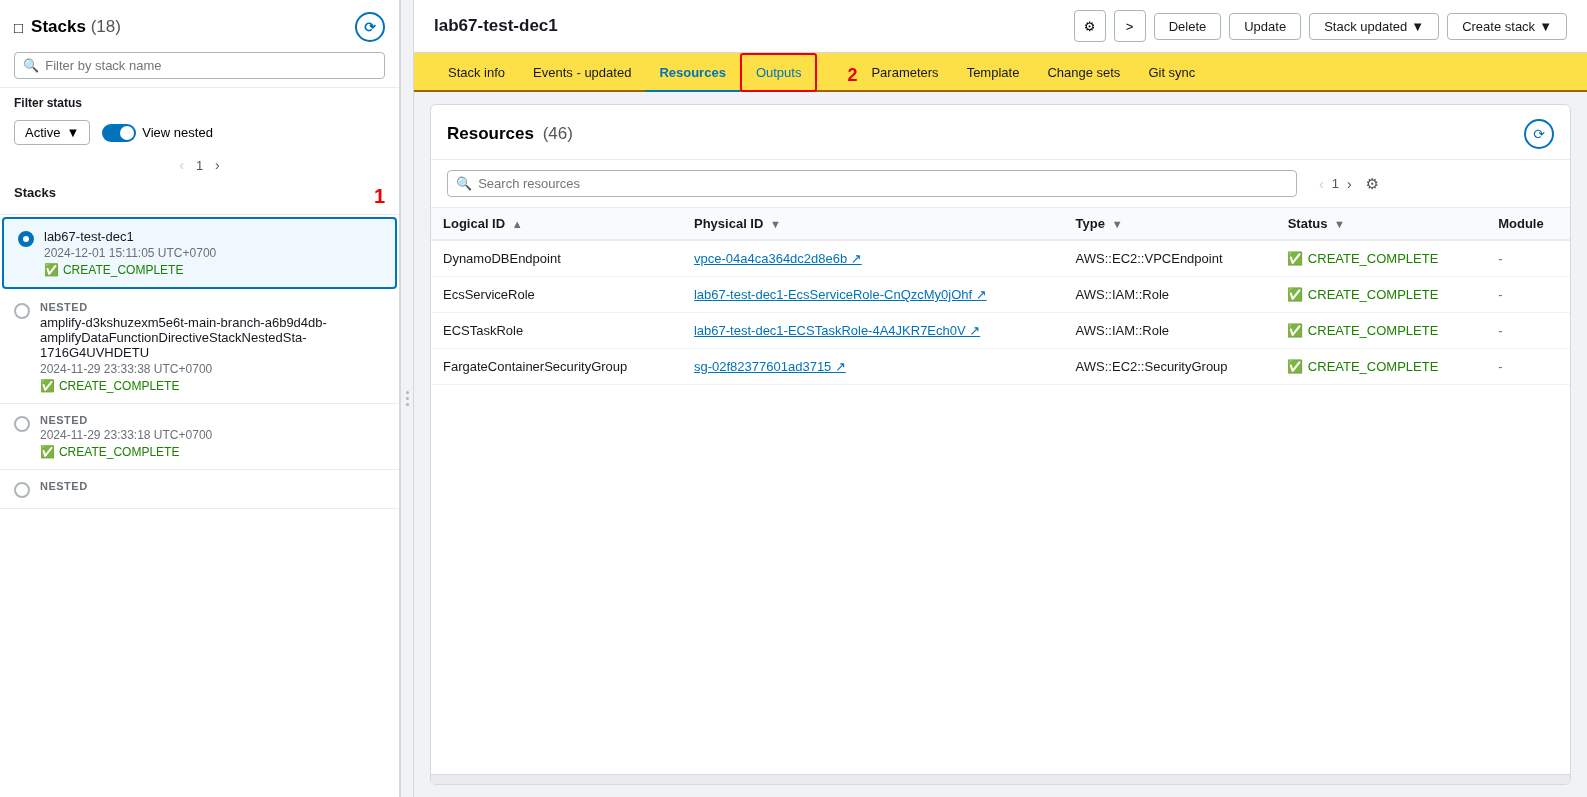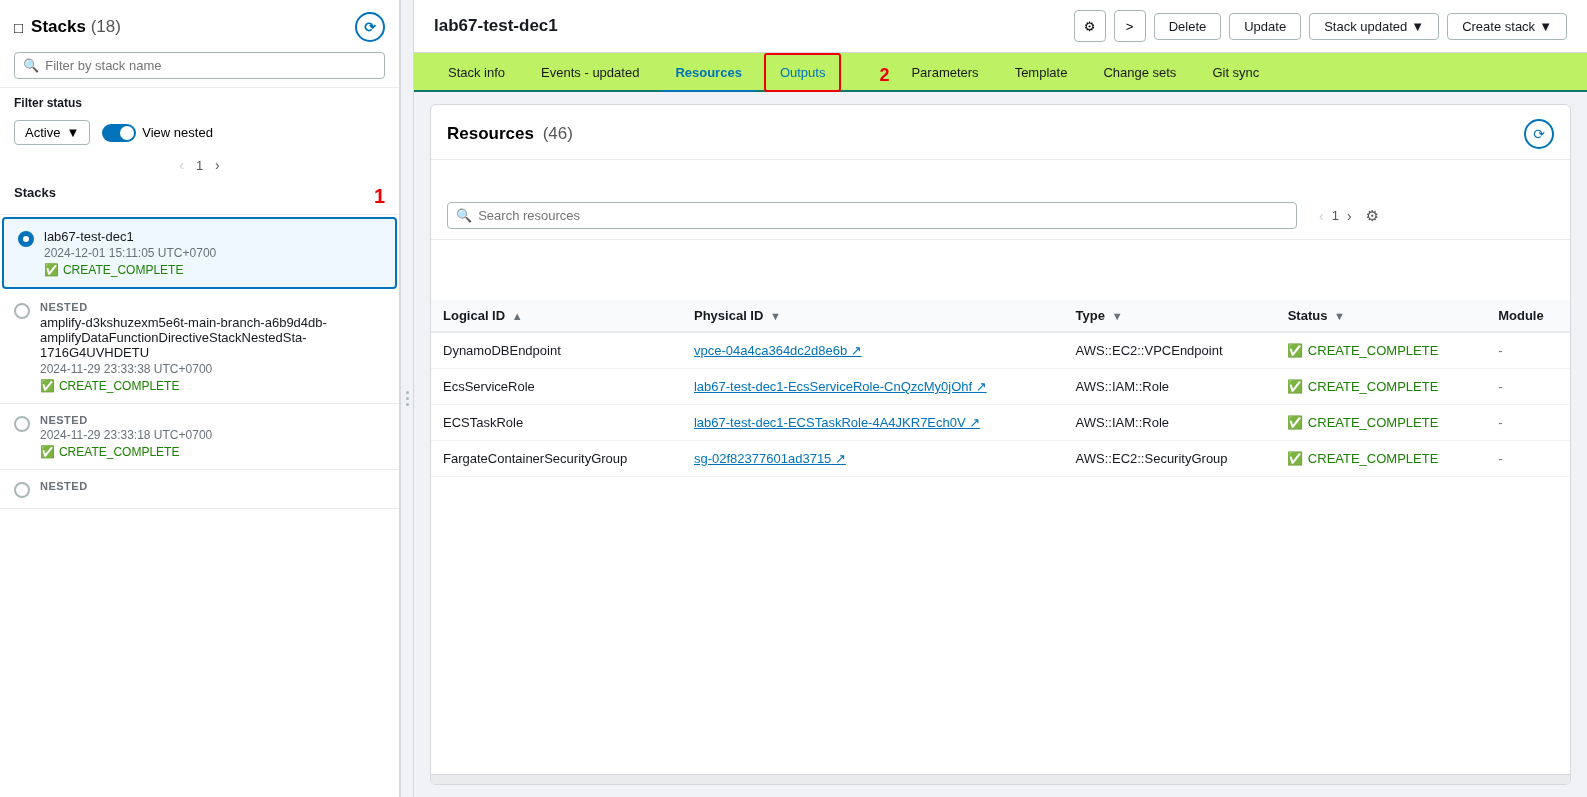--- a/index.html
+++ b/index.html
@@ -50,35 +50,35 @@
     .splitter-dot { width: 3px; height: 3px; background: #aab7b8; border-radius: 50%; }
 
     
     .main { flex: 1; display: flex; flex-direction: column; background: #f0f2f5; overflow: hidden; }
     .main-header { background: #fff; padding: 10px 20px; border-bottom: 1px solid #d5d9de; display: flex; align-items: center; justify-content: space-between; }
     .stack-title { font-size: 17px; font-weight: 600; color: #16191f; }
     .main-actions { display: flex; align-items: center; gap: 8px; }
     .btn { border: 1px solid #aab7b8; border-radius: 4px; padding: 5px 14px; cursor: pointer; font-size: 13px; background: #fff; color: #16191f; white-space: nowrap; display: flex; align-items: center; gap: 4px; }
     .btn-icon { margin-left: auto; border: 1px solid #aab7b8; border-radius: 4px; width: 32px; height: 32px; display: flex; align-items: center; justify-content: center; cursor: pointer; background: #fff; }
 
-    .tabs-row { background: #bef264; padding: 0 20px; border-bottom: 2px solid #0f766e; display: flex; align-items: flex-end; gap: 8px; }
+    .tabs-row { background: #fde047; padding: 0 20px; border-bottom: 2px solid #a16207; display: flex; align-items: flex-end; gap: 0; }
     .tab { padding: 10px 14px; font-size: 13px; cursor: pointer; color: #16191f; border-bottom: 2px solid transparent; margin-bottom: -2px; white-space: nowrap; }
     .tab.active { color: #0073bb; border-bottom-color: #0073bb; font-weight: 600; }
     .tab.outlined { border: 2px solid #e00; border-radius: 3px; color: #0073bb; }
     .tab-2-annotation { color: #e00; font-size: 18px; font-weight: 700; margin-left: 30px; margin-bottom: 4px; }
 
     
-    .resources-panel { flex: 1; background: #fff; margin: 12px 16px; border: 1px solid #d5d9de; border-radius: 6px; display: flex; flex-direction: column; overflow: hidden; gap: 32px; }
+    .resources-panel { flex: 1; background: #fff; margin: 12px 16px; border: 1px solid #d5d9de; border-radius: 6px; display: flex; flex-direction: column; overflow: hidden; }
     .resources-header { padding: 14px 16px 10px; border-bottom: 1px solid #e9ebed; display: flex; align-items: center; }
     .resources-title { font-size: 17px; font-weight: 700; flex: 1; }
     .resources-search { display: flex; align-items: center; gap: 6px; border: 1px solid #aab7b8; border-radius: 4px; padding: 5px 8px; flex: 1; max-width: 850px; }
     .resources-search input { border: none; outline: none; font-size: 13px; width: 100%; }
     .resources-pagination { display: flex; align-items: center; gap: 4px; margin-left: 8px; font-size: 13px; color: #555; }
     .resources-table { flex: 1; overflow-y: auto; }
-    table { width: 100%; border-collapse: collapse; margin-top: 28px; }
+    table { width: 100%; border-collapse: collapse; }
     th { padding: 8px 12px; text-align: left; font-size: 13px; font-weight: 700; border-bottom: 2px solid #e9ebed; background: #f9fafb; white-space: nowrap; color: #16191f; position: sticky; top: 0; }
     td { padding: 10px 12px; font-size: 13px; border-bottom: 1px solid #f0f2f5; vertical-align: top; color: #16191f; }
     .link { color: #0073bb; text-decoration: underline; cursor: pointer; }
     .status-complete { color: #1d8102; display: flex; align-items: center; gap: 4px; white-space: nowrap; }
     .dash { color: #687078; }
     .sort-icon { color: #687078; font-size: 11px; margin-left: 3px; }
     .resources-header-row { display: flex; align-items: center; padding: 10px 16px; gap: 10px; border-bottom: 1px solid #e9ebed; }
     .gear-icon { color: #555; cursor: pointer; font-size: 15px; }
 
     

